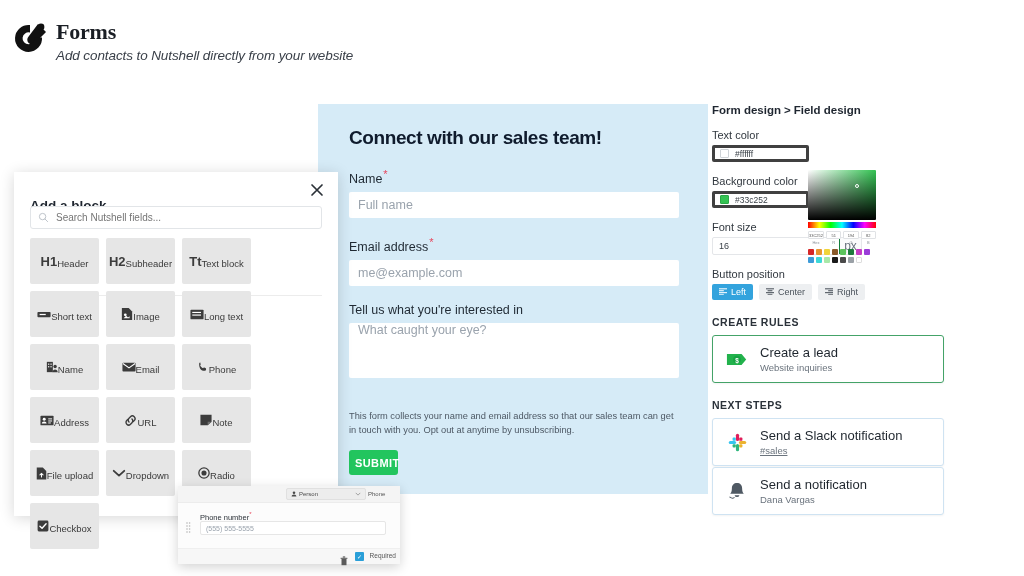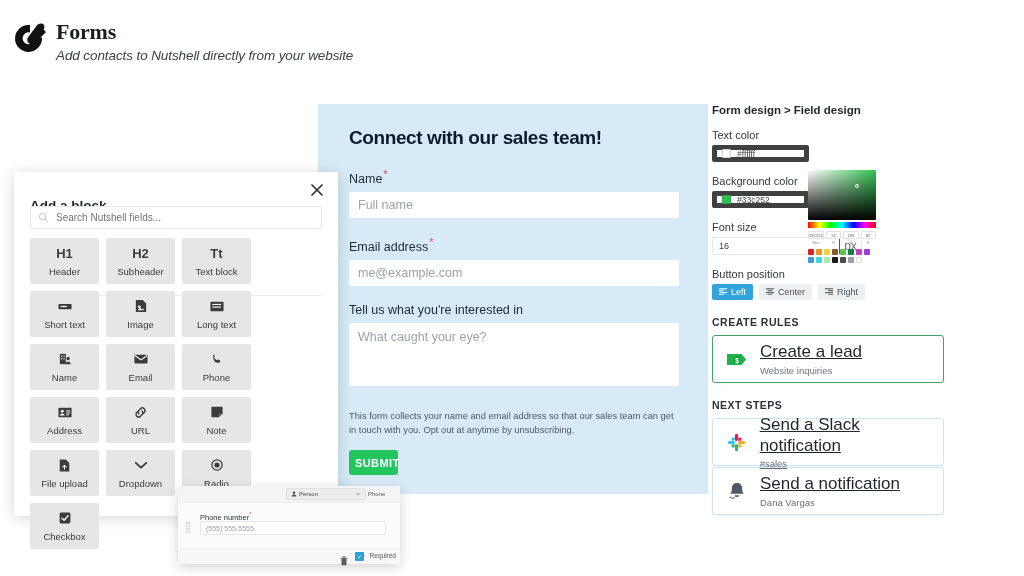--- a/index.html
+++ b/index.html
@@ -26,21 +26,21 @@
   }
   #form-heading { position:absolute; left:31px; top:23px; font-size:19px; font-weight:bold; color:#0f1b2d; letter-spacing:-.4px; }
   .field-group { position:absolute; left:31px; width:330px; }
   .field-label { font-size:12.5px; color:#1f2933; margin-bottom:6px; font-weight:500; }
   .req-star { color:#e8465c; font-size:11px; vertical-align:super; margin-left:1px; }
   .field-input {
     width:330px; height:26px; background:#fff; border:none; border-radius:2px;
     font-size:12.5px; color:#9aa3ad; padding:0 9px; font-family:"Liberation Sans", sans-serif;
     display:flex; align-items:center;
   }
-  .field-textarea { height:63px; align-items:flex-start; padding-top:7px; }
+  .field-textarea { height:55px; align-items:flex-start; }
   #fine-print { position:absolute; left:349px; top:410px; width:330px; font-size:9.3px; color:#4d5864; line-height:1.5; }
   #submit-button {
     position:absolute; left:349px; top:450px; width:49px; height:25px;
     background:#22c55e; color:#fff; border:none; border-radius:3px;
     font-size:11px; font-weight:bold; letter-spacing:.4px;
     font-family:"Liberation Sans", sans-serif; cursor:pointer;
   }
 
   
   #add-block-panel {
@@ -54,21 +54,21 @@
     border:1px solid #e2e5e8; border-radius:3px; background:#fff;
     display:flex; align-items:center; padding-left:7px;
   }
   #field-search-input {
     border:none; outline:none; font-size:10px; color:#9aa3ad; width:250px;
     font-family:"Liberation Sans", sans-serif; background:transparent; margin-left:5px;
   }
   #block-grid { position:absolute; left:16px; top:66px; width:292px; display:flex; flex-wrap:wrap; gap:7px; }
   .block-tile {
     width:69px; height:46px; background:#e6e6e6; border-radius:2px;
-    display:flex; flex-direction:column; align-items:center; justify-content:center;
+    display:flex; align-items:center; justify-content:center;
     cursor:pointer; color:#3c3c3c;
   }
   .block-tile .tile-glyph { font-size:13px; font-weight:bold; line-height:1; height:15px; display:flex; align-items:center; }
   .block-tile .tile-label { font-size:9.5px; margin-top:5px; color:#3a3a3a; }
   #grid-divider { position:absolute; left:16px; top:123px; width:292px; height:1px; background:#ececec; }
 
   
   #phone-block-card {
     position:absolute; left:178px; top:486px; width:222px; height:78px;
     background:#fcfcfc; box-shadow:0 3px 12px rgba(0,0,0,.18); border-radius:2px;
@@ -92,21 +92,21 @@
   #required-checkbox { position:absolute; right:36px; top:3px; width:9px; height:9px; background:#2a9fd8; border-radius:1px; display:flex; align-items:center; justify-content:center; color:#fff; font-size:6px; }
   #required-label { position:absolute; right:4px; top:3px; font-size:6.5px; color:#555; }
 
   
   #settings-panel { position:absolute; left:712px; top:104px; width:300px; }
   #breadcrumb { font-size:11.5px; font-weight:bold; color:#1f2630; }
   #breadcrumb .crumb-sep { font-weight:bold; margin:0 3px; }
   .setting-label { font-size:11px; color:#31383f; margin-top:13px; margin-bottom:4px; }
   .color-row { display:flex; align-items:center; }
   .color-input {
-    width:97px; height:17px; border:5px solid #404040; border-radius:2px; background:#fff;
+    width:97px; height:17px; border:3px solid #404040; border-radius:2px; background:#fff;
     display:flex; align-items:center; padding-left:5px; gap:6px;
   }
   .color-swatch { width:9px; height:9px; border:1px solid #cfd3d7; border-radius:1px; }
   .color-hex { font-size:8.5px; color:#3b4249; }
 
   
   #color-picker { position:absolute; left:96px; top:41px; width:68px; }
   #picker-saturation { width:68px; height:50px; border-radius:1px;
     background:
       linear-gradient(to top, rgba(0,0,0,1), rgba(0,0,0,0)),
@@ -134,21 +134,21 @@
   .pos-button.active { background:#33a3dd; color:#fff; }
 
   .section-heading { font-size:10.5px; font-weight:bold; letter-spacing:.5px; color:#2b323a; margin-top:16px; margin-bottom:7px; }
   .action-card {
     width:232px; height:48px; background:#fff; border:1px solid #cfe3f2; border-radius:3px;
     display:flex; align-items:center; padding-left:12px; gap:11px; cursor:pointer;
     box-shadow:0 1px 2px rgba(0,0,0,.05);
   }
   .action-card.rule-card { border-color:#44a368; }
   .card-icon { width:24px; height:24px; display:flex; align-items:center; justify-content:center; }
-  .card-title { font-size:17px; color:#1f262e; line-height:1.2;text-decoration:underline; }
+  .card-title { font-size:13px; color:#1f262e; line-height:1.2; }
   .card-sub { font-size:9.5px; color:#6a737d; margin-top:2px; }
 </style>
 </head>
 <body>
 
 <div id="page-header">
   <div id="magnet-logo">
     <svg viewBox="0 0 42 42" width="42" height="42">
       <path d="M30 6 L38 14 L27 25 a4.5 4.5 0 1 1 -6.4 -6.4 Z" fill="#111"></path>
       <path d="M22 7 A13.5 13.5 0 1 0 34 19.5 L26.5 19.5 A6 6 0 1 1 22 14.5 Z" fill="#111"></path>

